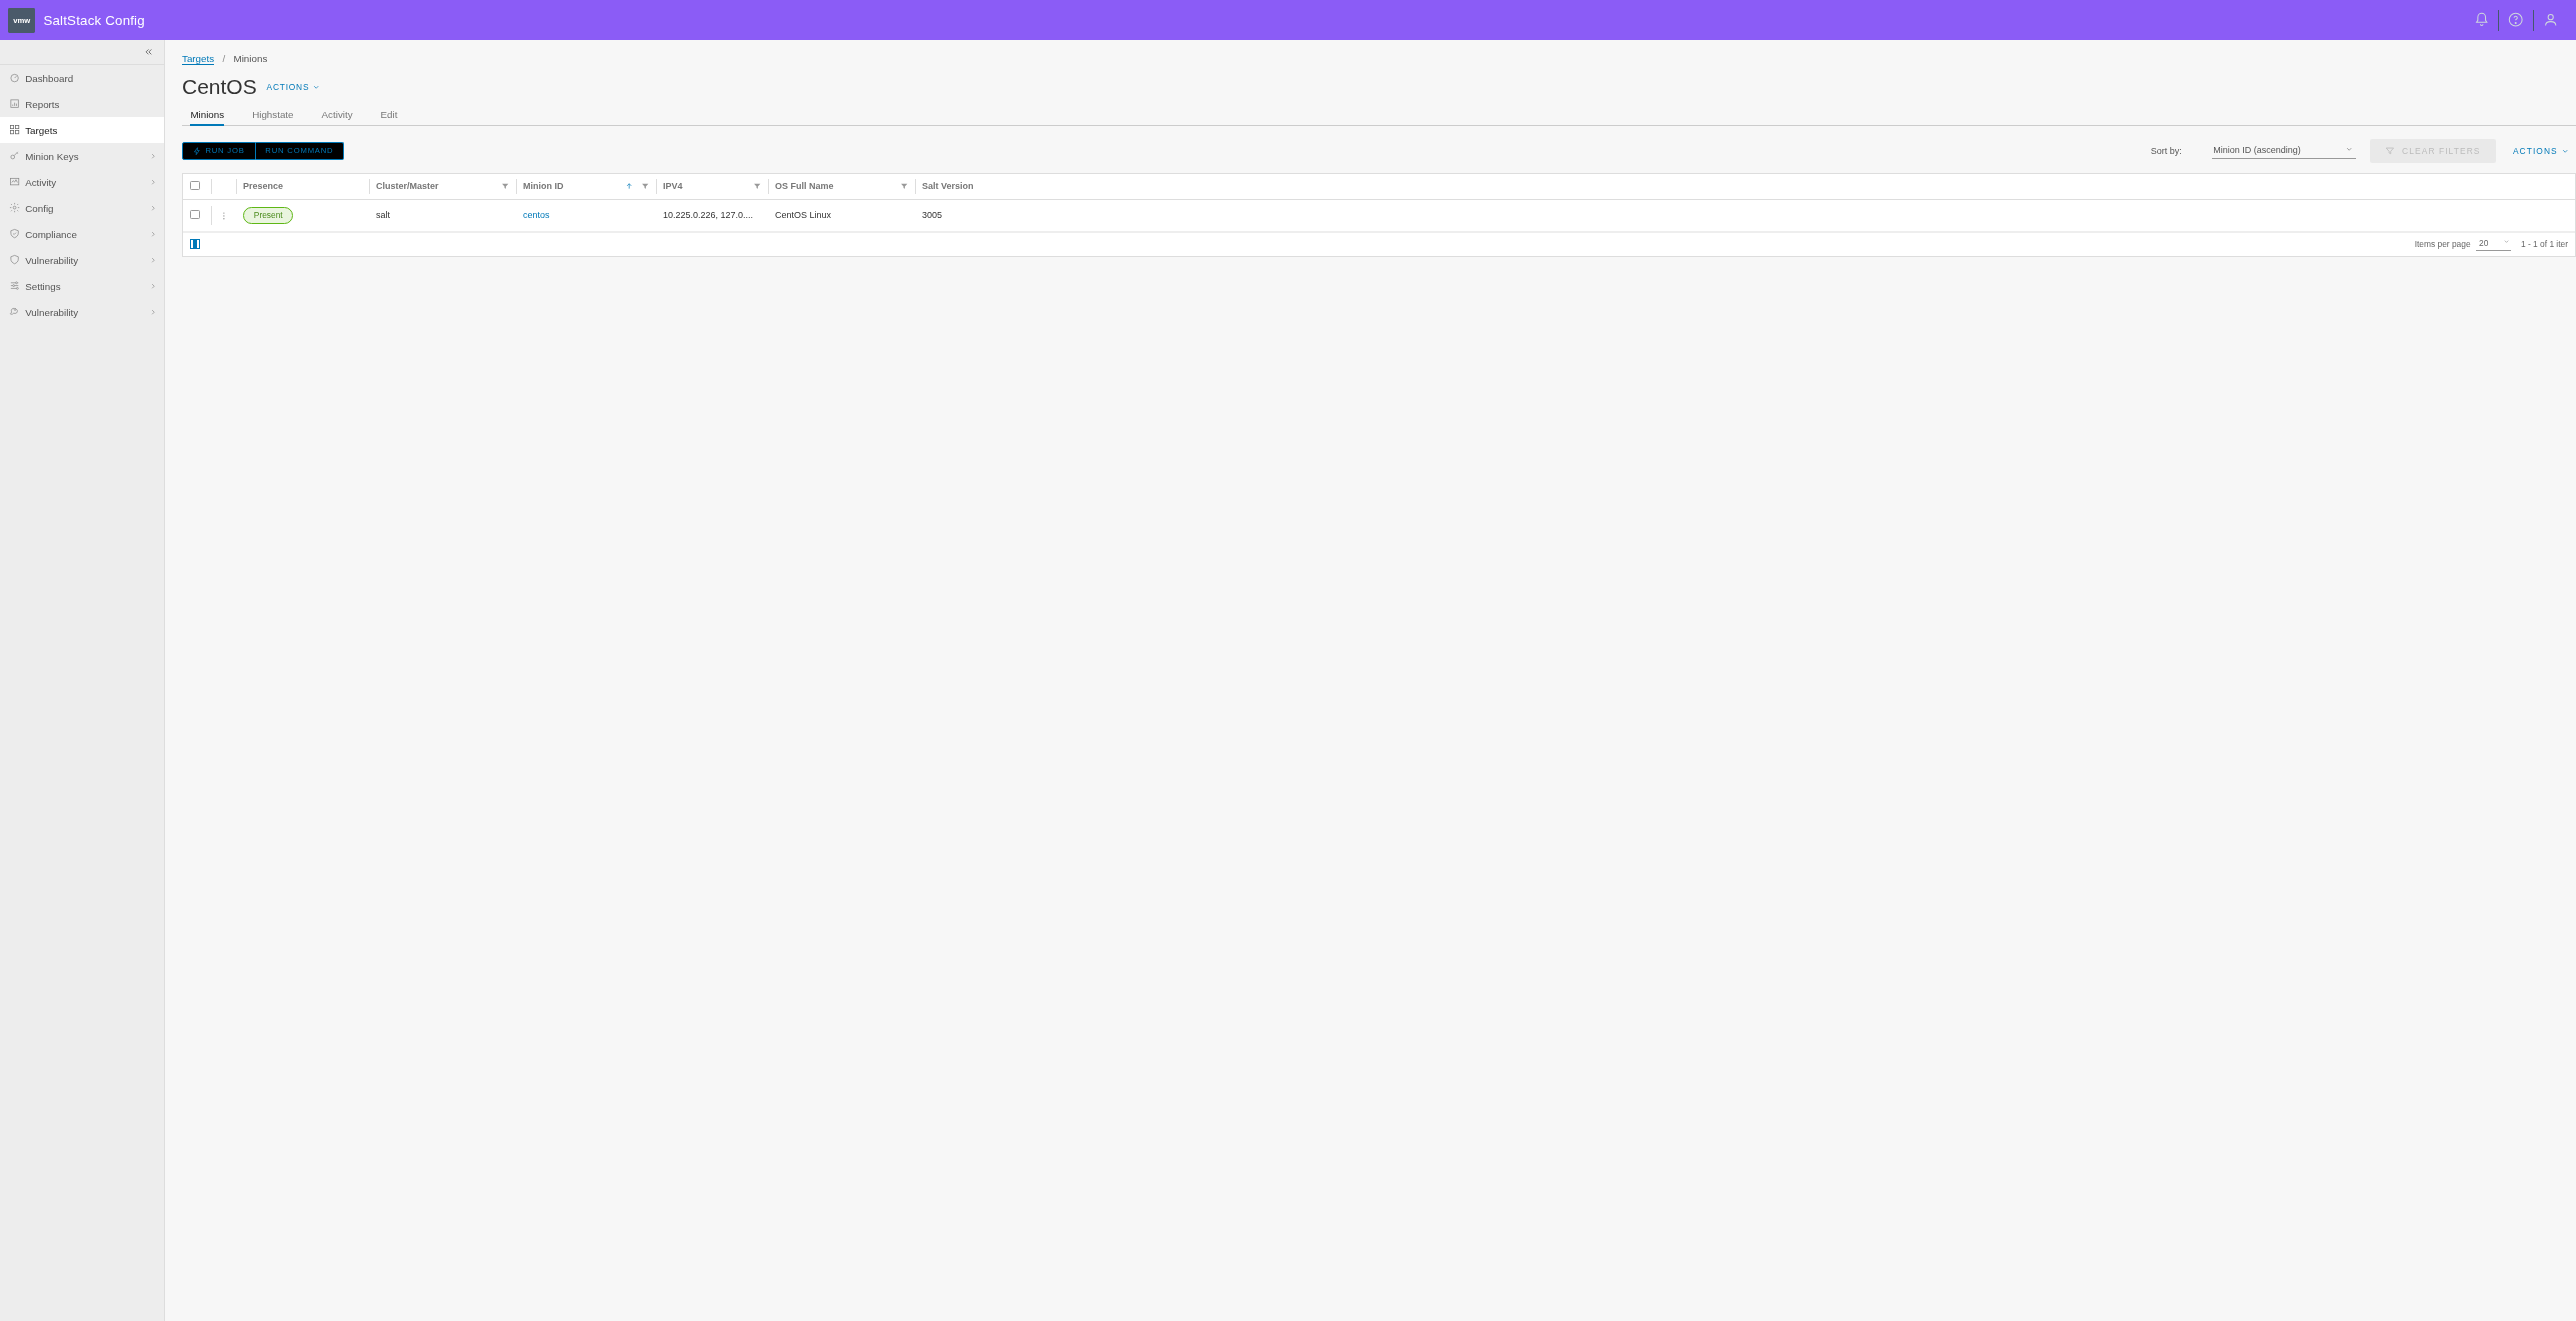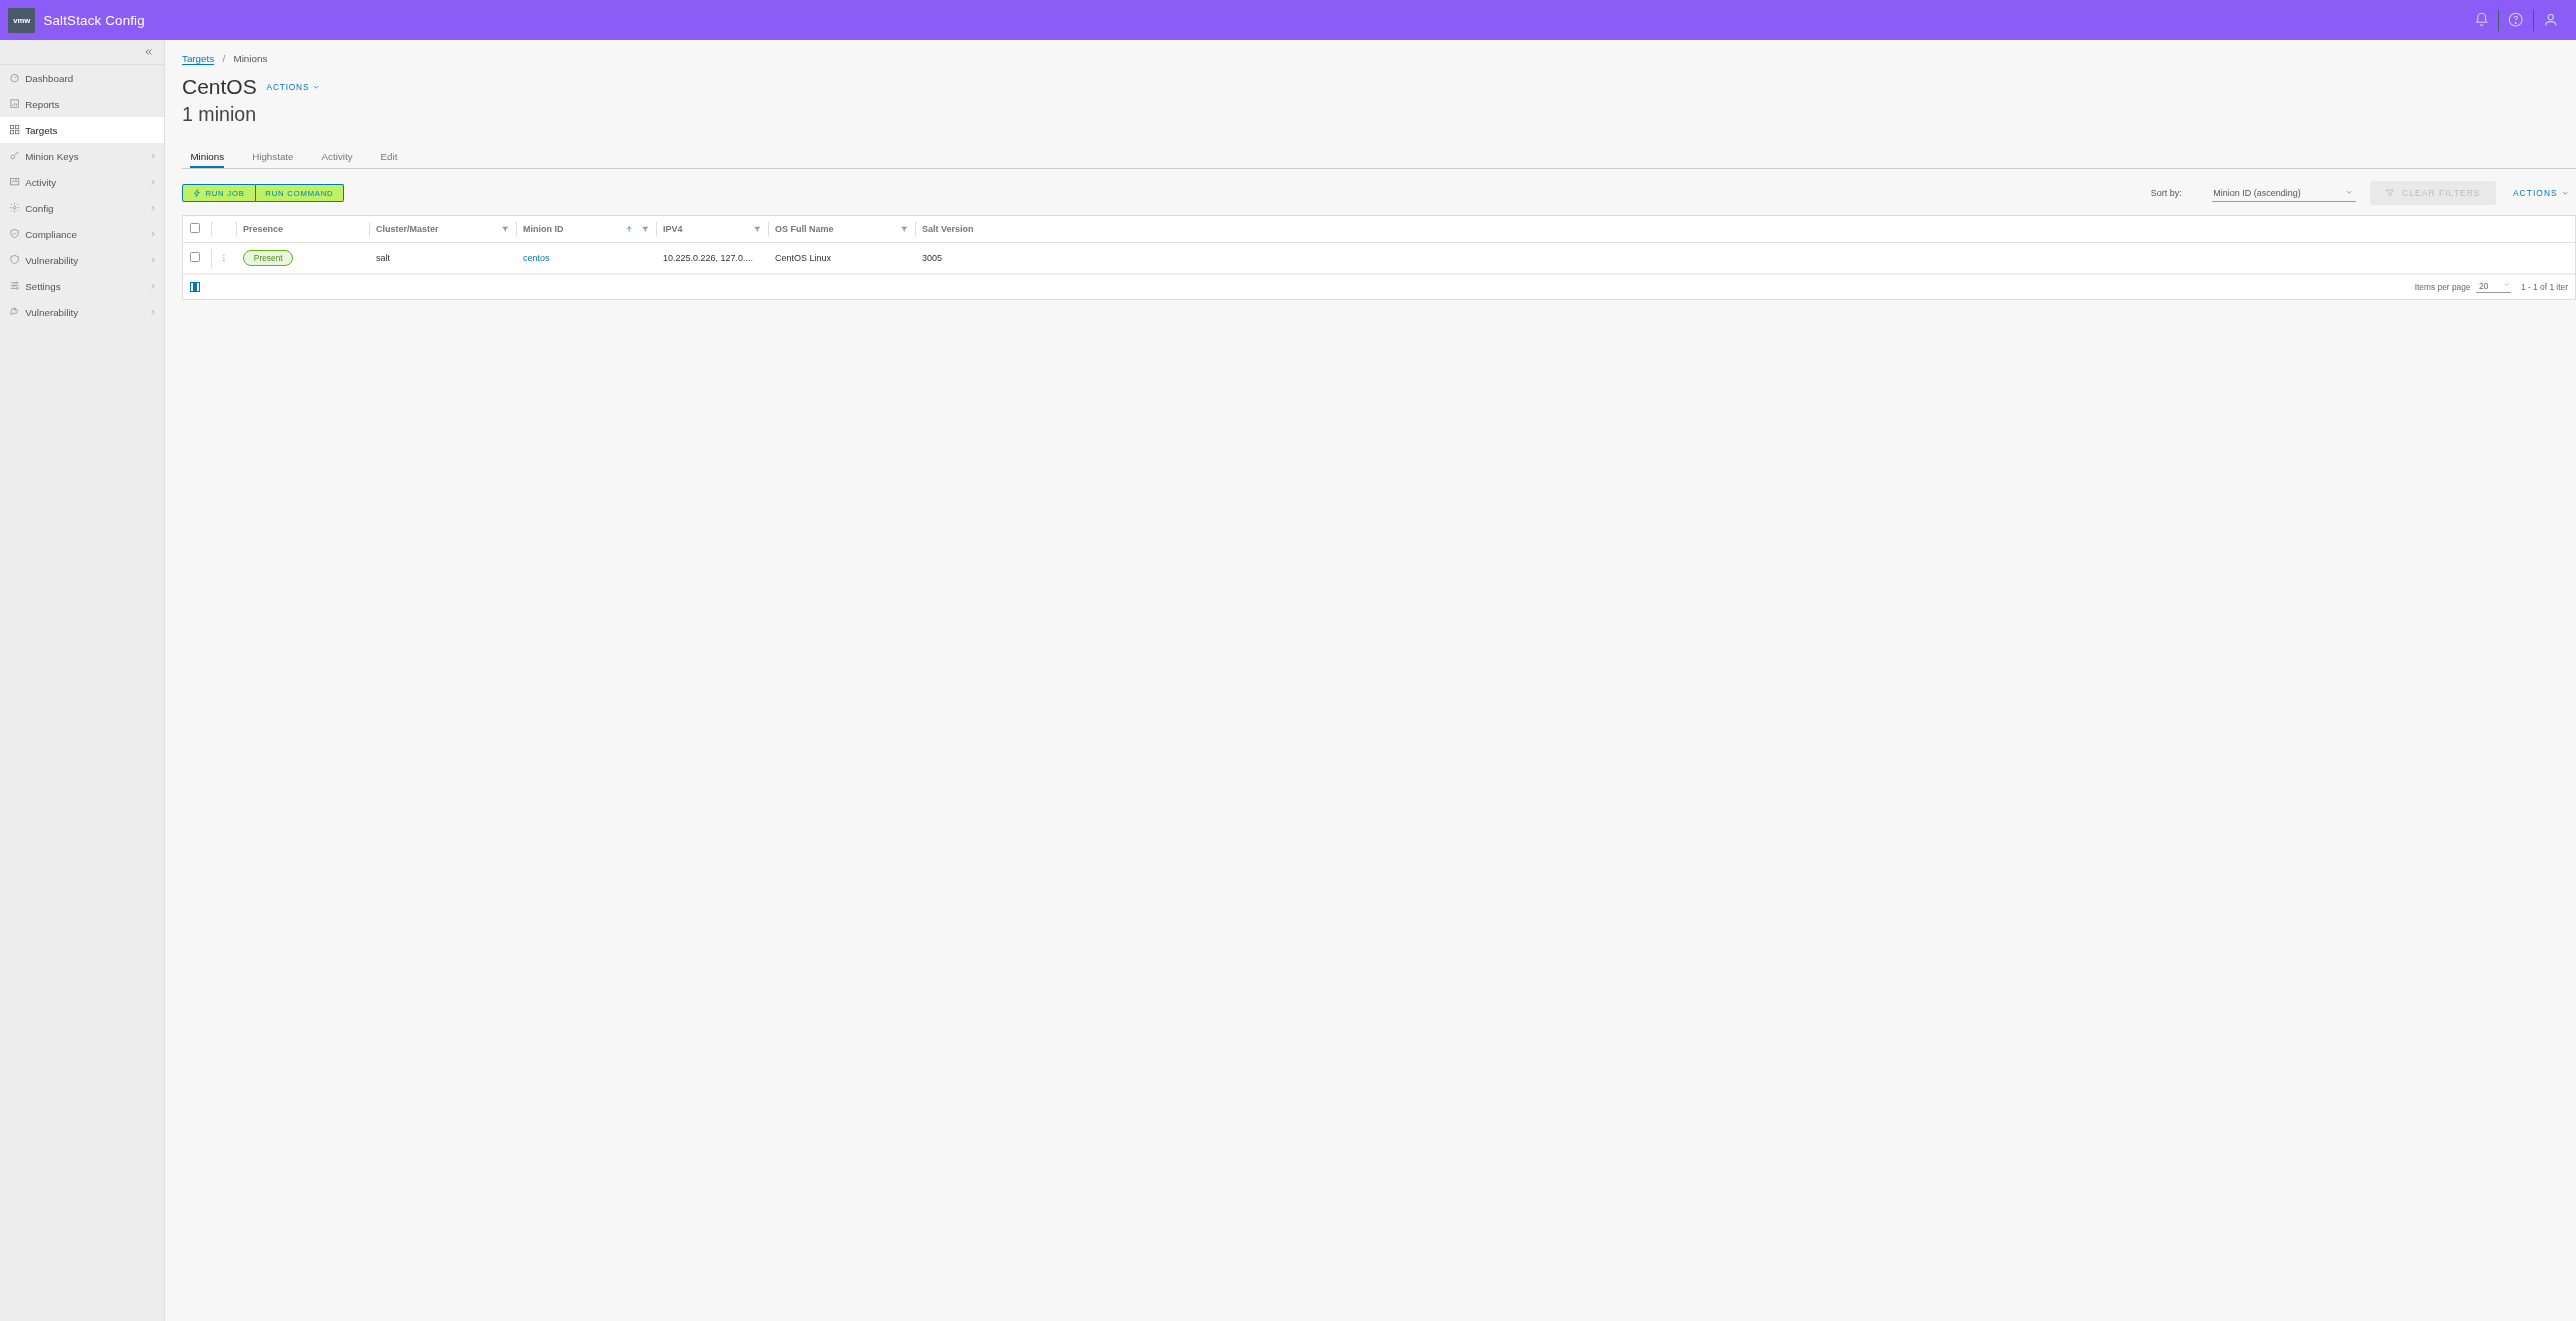--- a/index.html
+++ b/index.html
@@ -96,21 +96,21 @@
   .tab.active { color: #222; font-weight: 500; }
   .tab.active::after {
     content: ""; position: absolute; left: 0; right: 0; bottom: -0.7px;
     height: 2.1px; background: #0079b8;
   }
 
   
   .toolbar { display: flex; align-items: center; margin-bottom: 9.8px; }
   .btn-group { display: flex; }
   .btn {
-    border: 0.7px solid #0079b8; background: #bef264; color: #0079b8;
+    border: 0.7px solid #0079b8; background: #000000; color: #0079b8;
     font-size: 7.7px; letter-spacing: 0.8px; font-weight: 500;
     padding: 3.5px 9.8px; cursor: pointer;
     display: flex; align-items: center;
   }
   .btn:first-child { border-radius: 2.1px 0 0 2.1px; }
   .btn:last-child { border-radius: 0 2.1px 2.1px 0; border-left: none; }
   .btn svg { margin-right: 4.2px; }
   .toolbar-spacer { flex: 1; }
   .sort-by { display: flex; align-items: center; margin-right: 14px; font-size: 9px; color: #555; }
   .sort-by label { margin-right: 4.2px; }
@@ -369,21 +369,20 @@
 
     <div class="page-row">
       <div class="page-title">CentOS</div>
       <div class="actions-link">
         <span>ACTIONS</span>
         <svg width="8.4" height="8.4" viewBox="0 0 24 24" fill="none" stroke="currentColor" stroke-width="2">
             <path d="M6 9l6 6 6-6"></path>
           </svg>
       </div>
     </div>
-    <div class="subtitle">1 minion</div>
 
     <div class="tabs">
       <div class="tab active">Minions</div>
       <div class="tab">Highstate</div>
       <div class="tab">Activity</div>
       <div class="tab">Edit</div>
     </div>
 
     <div class="toolbar">
       <div class="btn-group">

